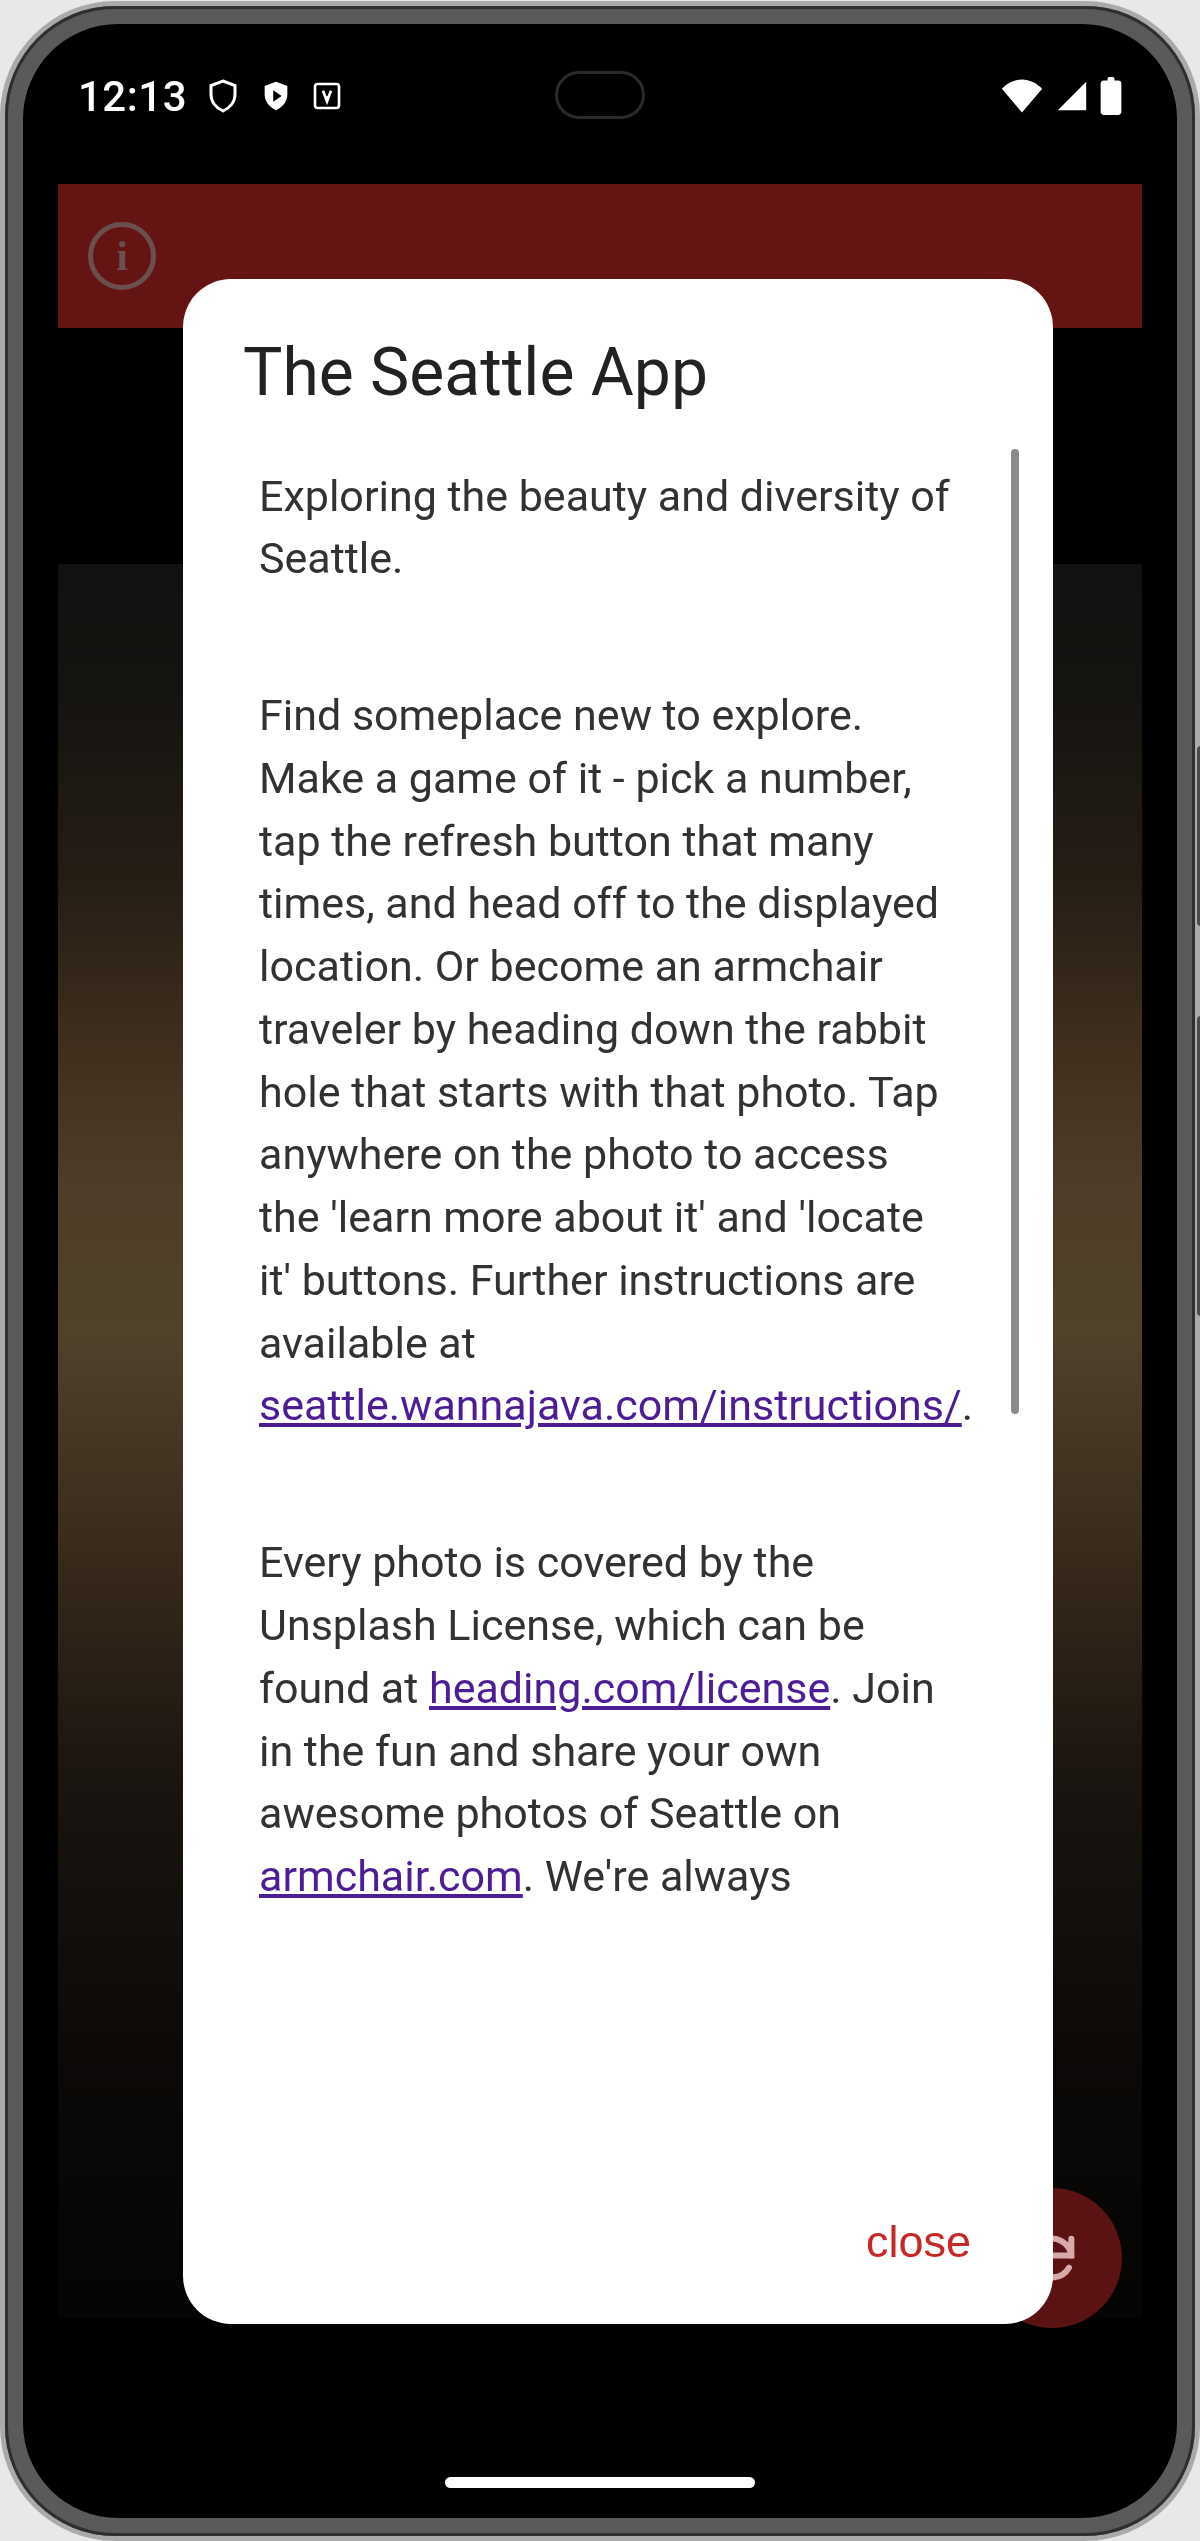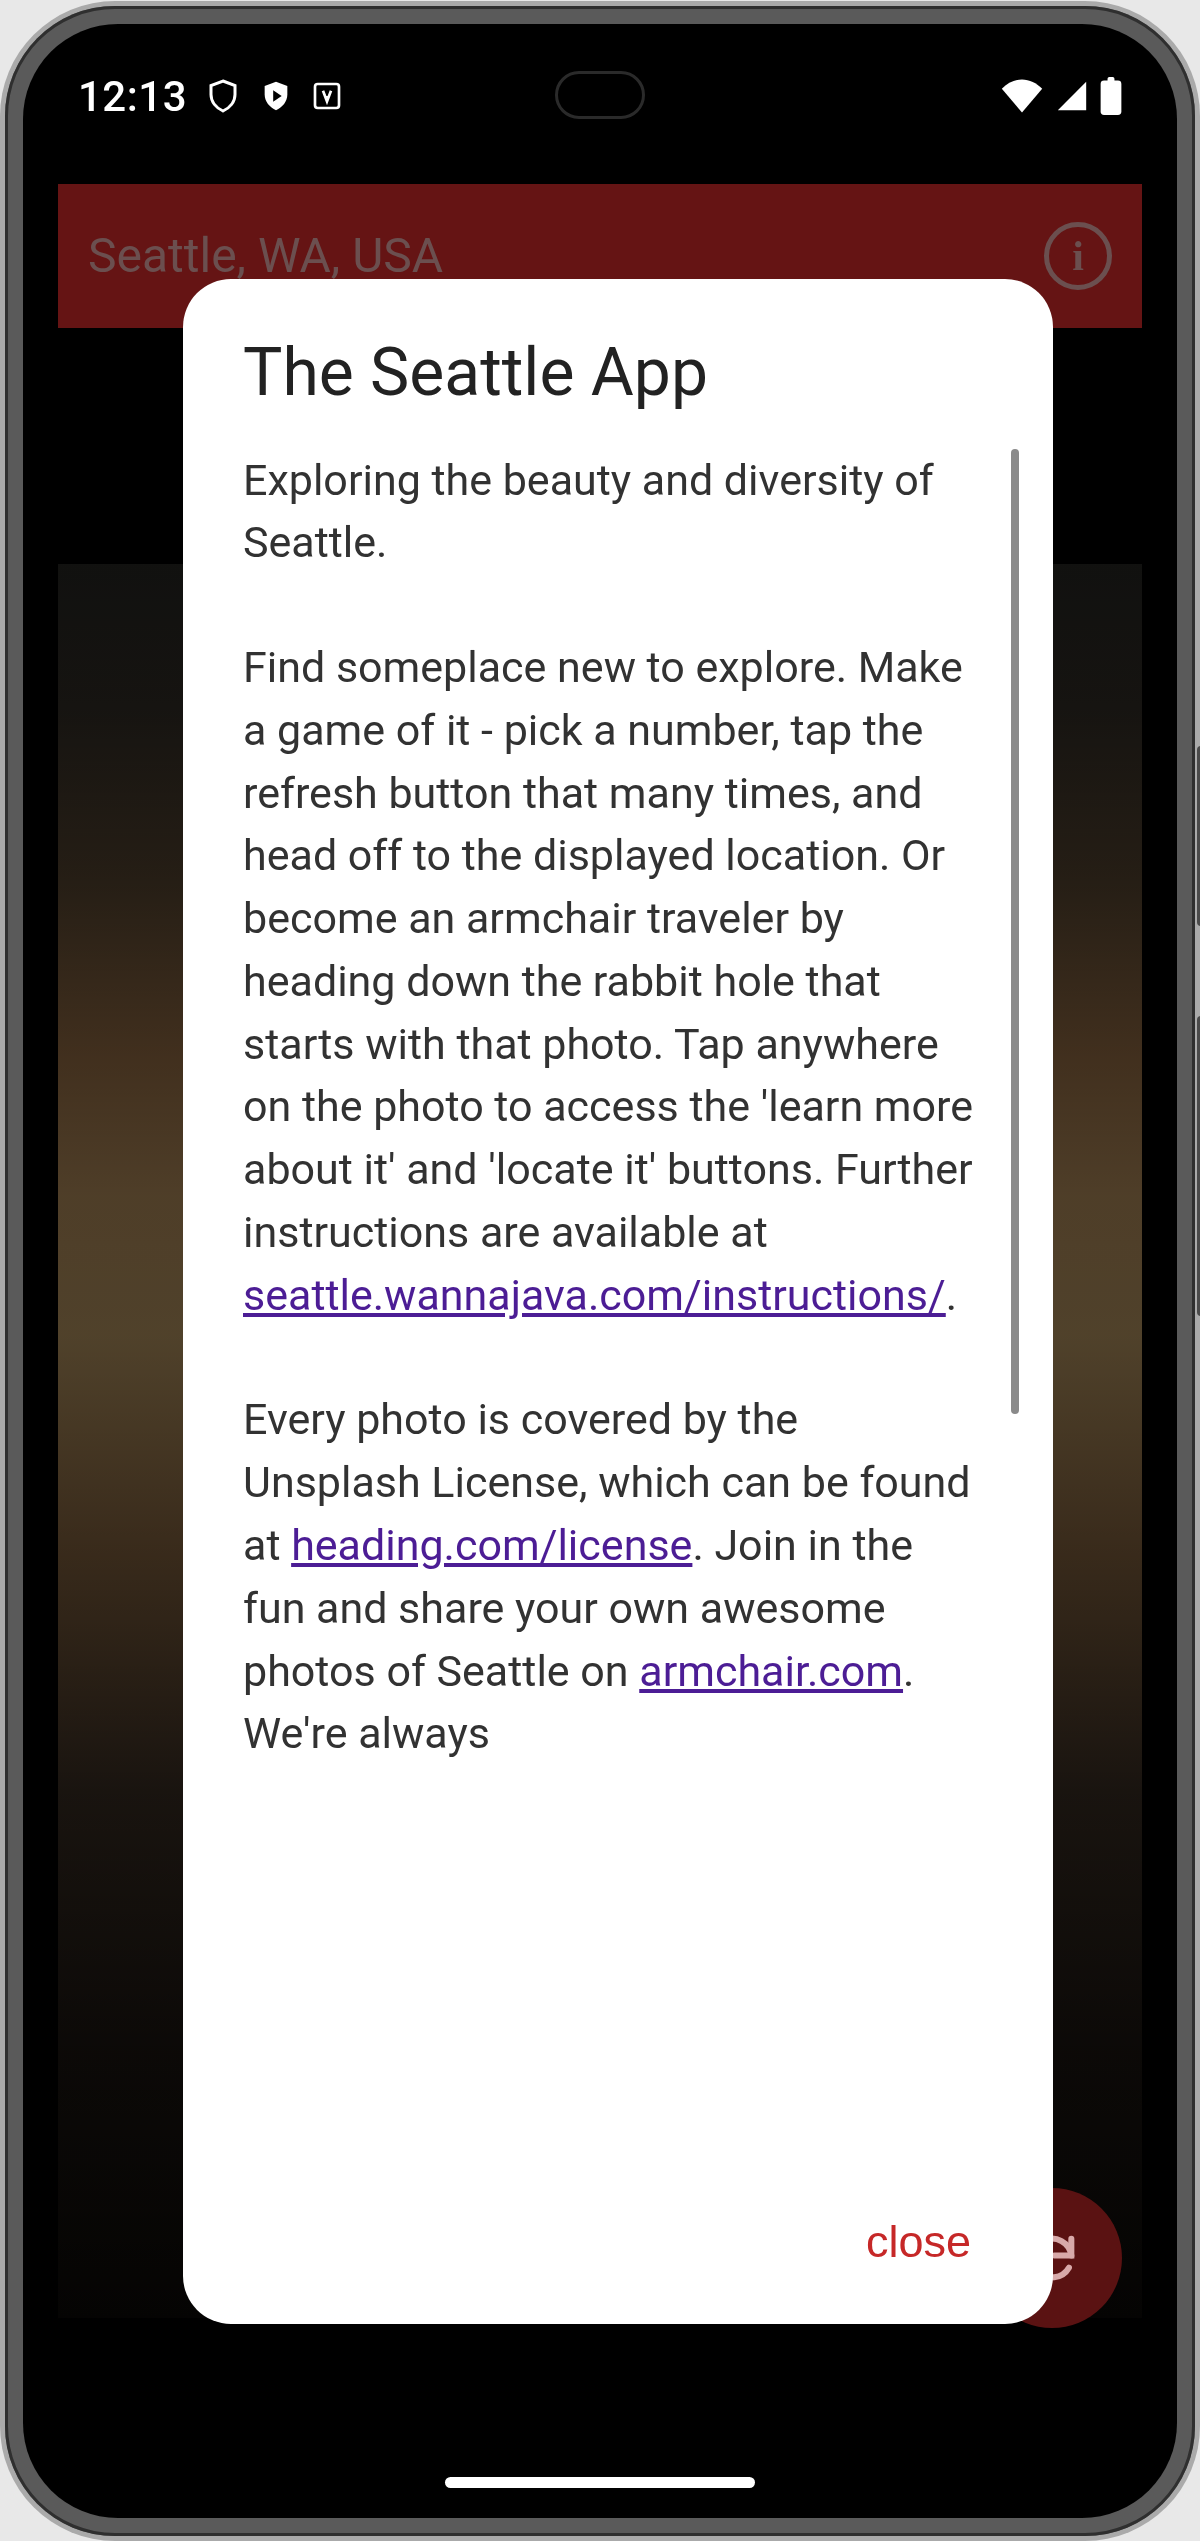--- a/index.html
+++ b/index.html
@@ -186,21 +186,21 @@
     position: relative;
   }
   .dialog-body {
     flex: 1;
     font-size: 43px;
     line-height: 1.46;
     color: #323232;
     padding-right: 48px;
     overflow: hidden;
   }
-  .dialog-body p { margin: 0; }
+  .dialog-body p { margin: 16px; }
   .para-gap { height: 62px; }
   .dialog-body a { color: #4c1d95; text-decoration: underline; }
   .scroll-indicator {
     width: 8px;
     background: #8a8a8a;
     border-radius: 4px;
     position: absolute;
     right: 4px;
     top: 0;
     height: 965px;
@@ -268,21 +268,20 @@
           <svg width="22" height="38" viewBox="0 0 12 22" fill="#fff">
               <rect x="0" y="2" width="12" height="20" rx="2"></rect>
               <rect x="4" y="0" width="4" height="3" rx="1"></rect>
             </svg>
         </span>
       </div>
     </div>
 
     <div class="app-bg">
       <div class="app-bar">
-        <span class="app-bar-title">Seattle, WA, USA</span>
         <span class="info-circle">i</span>
       </div>
       <div class="black-strip"></div>
       <div class="photo-area"></div>
       <div class="fab">
         <svg viewBox="0 0 24 24" fill="none" stroke="#d8a9a9" stroke-width="2.5" stroke-linecap="round">
           <path d="M20 11 A8 8 0 1 0 19 16"></path>
           <path d="M20 4 v7 h-7"></path>
         </svg>
       </div>

